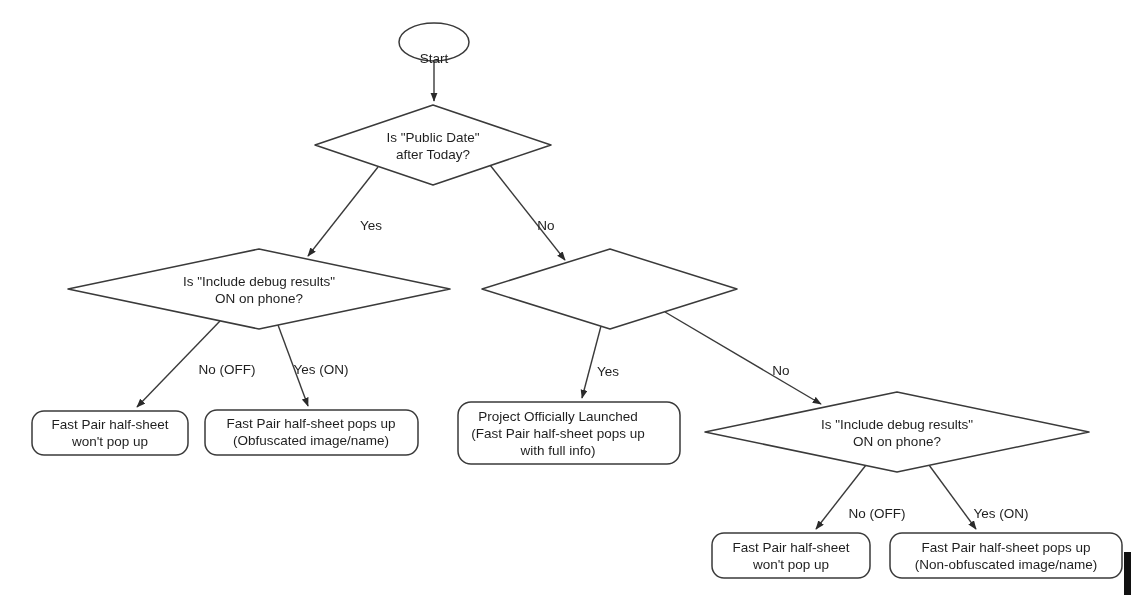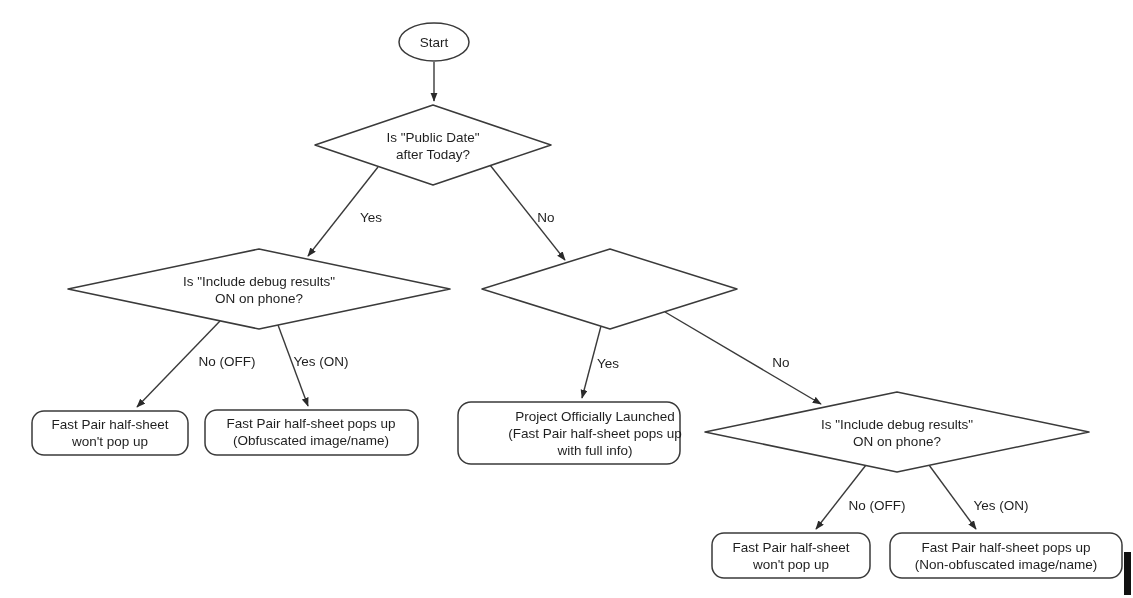--- a/index.html
+++ b/index.html
@@ -23,20 +23,21 @@
     width:max-content;
     pointer-events:none;
   }
   .edge-lbl{
     position:absolute;
     transform:translate(-50%,-50%);
     font-size:13.5px;
     color:#1f1f1f;
     width:max-content;
     pointer-events:none;
+    margin-top:8px;
   }
 </style>
 </head>
 <body>
 
 <div class="canvas">
 
   <svg width="1133" height="598" viewBox="0 0 1133 598">
     <defs>
       <marker id="arrow" markerWidth="10" markerHeight="9" refX="8.2" refY="3.5" orient="auto" markerUnits="userSpaceOnUse">
@@ -65,32 +66,32 @@
       <rect x="32" y="411" width="156" height="44" rx="12"></rect>
       <rect x="205" y="410" width="213" height="45" rx="12"></rect>
       <rect x="458" y="402" width="222" height="62" rx="13"></rect>
       <rect x="712" y="533" width="158" height="45" rx="12"></rect>
       <rect x="890" y="533" width="232" height="45" rx="12"></rect>
     </g>
 
     <rect x="1124" y="552" width="7" height="43" fill="#111111"></rect>
   </svg>
 
-  <div class="lbl" style="left:434px;top:42px">Start</div>
+  <div class="lbl" style="left:434px;top:58px">Start</div>
   <div class="lbl" style="left:433px;top:146px">Is "Public Date"
 after Today?</div>
   <div class="lbl" style="left:259px;top:290px">Is "Include debug results"
 ON on phone?</div>
   <div class="lbl" style="left:897px;top:433px">Is "Include debug results"
 ON on phone?</div>
   <div class="lbl" style="left:110px;top:433px">Fast Pair half-sheet
 won't pop up</div>
   <div class="lbl" style="left:311px;top:432px">Fast Pair half-sheet pops up
 (Obfuscated image/name)</div>
-  <div class="lbl" style="left:595px;top:433px">Project Officially Launched
+  <div class="lbl" style="left:558px;top:433px">Project Officially Launched
 (Fast Pair half-sheet pops up
 with full info)</div>
   <div class="lbl" style="left:791px;top:556px">Fast Pair half-sheet
 won't pop up</div>
   <div class="lbl" style="left:1006px;top:556px">Fast Pair half-sheet pops up
 (Non-obfuscated image/name)</div>
 
   <div class="edge-lbl" style="left:371px;top:217px">Yes</div>
   <div class="edge-lbl" style="left:546px;top:217px">No</div>
   <div class="edge-lbl" style="left:227px;top:361px">No (OFF)</div>

